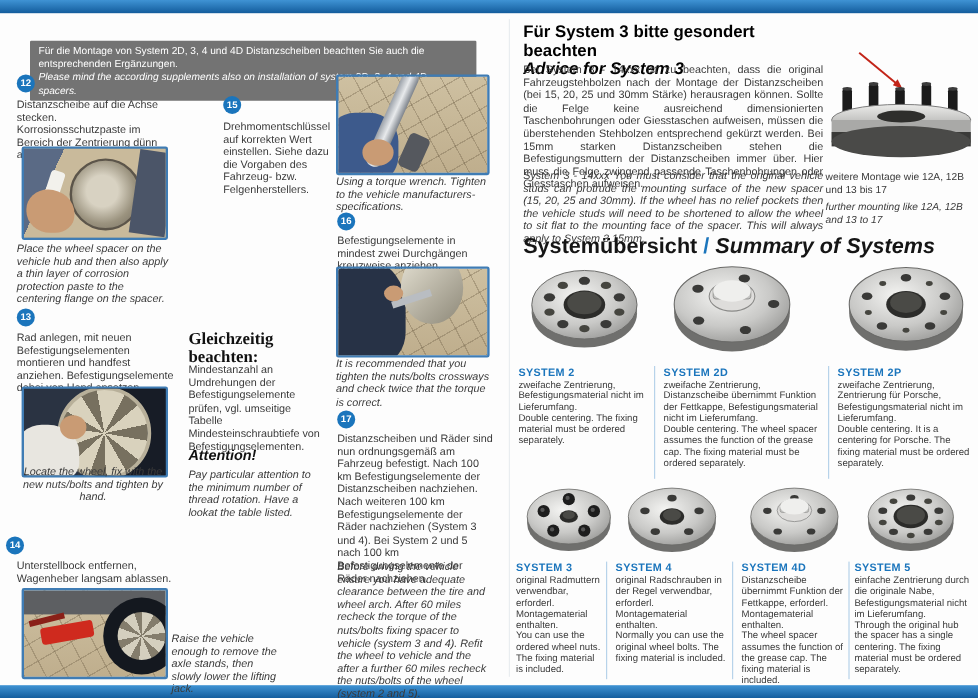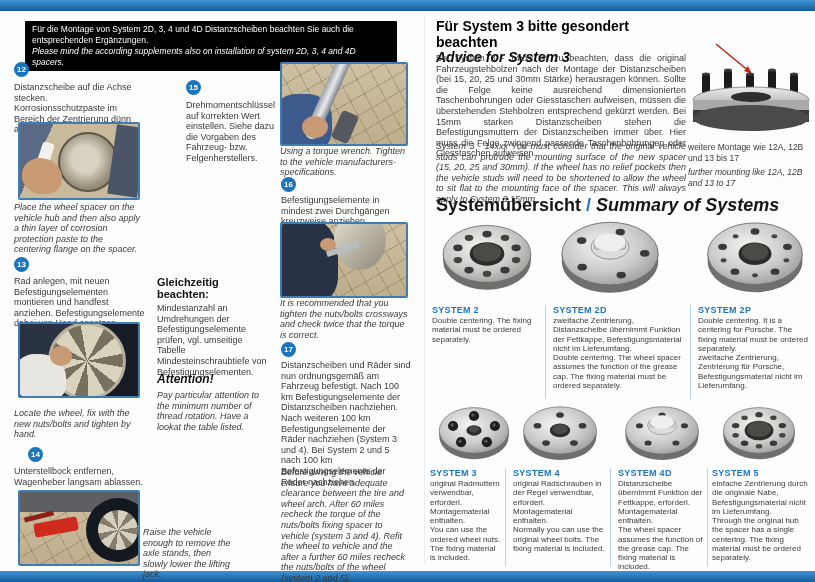--- a/index.html
+++ b/index.html
@@ -1,33 +1,33 @@
 <!DOCTYPE html>
 <html><head>
 <meta charset="utf-8">
 <style>
   html,body{margin:0;padding:0;background:#888;}
   .page{position:relative;width:815px;height:582px;background:#fdfdfd;overflow:hidden;
         font-family:"Liberation Sans",sans-serif;color:#3a3a3a;}
   .abs{position:absolute;}
   .bar{left:0;width:815px;height:11px;background:linear-gradient(180deg,#3f93d4,#135c9c);}
-  .banner{left:25px;top:21px;width:358px;background:#000000;color:#fff;font-size:8.5px;
+  .banner{left:25px;top:34px;width:358px;background:#737373;color:#fff;font-size:8.5px;
           line-height:1.3;padding:3px 7px;border-radius:1px;}
   .banner .it{font-style:italic;}
   .badge{width:15px;height:15px;border-radius:50%;background:#1b75bc;color:#fff;
          font-size:8px;font-weight:bold;display:flex;align-items:center;justify-content:center;}
   .de{font-size:9px;line-height:1.18;}
   .en{font-size:9px;line-height:1.18;font-style:italic;}
   .photo{border:2px solid #3f7cb4;border-radius:2px;overflow:hidden;background:#c7b695;}
   .pav{background:
      repeating-linear-gradient(62deg, rgba(110,95,70,.35) 0 1px, transparent 1px 16px),
      repeating-linear-gradient(-30deg, rgba(110,95,70,.35) 0 1px, transparent 1px 16px),
      linear-gradient(#cec0a1,#bfae8d);}
   .shape{position:absolute;}
-  .note-title{font-size:11px;font-weight:bold;color:#111;line-height:1.1;}
+  .note-title{font-size:14px;font-weight:bold;color:#111;line-height:1.1;font-family:Liberation Serif, serif;}
   .attention{font-size:12px;font-weight:bold;font-style:italic;color:#111;}
   .h-right{font-size:14px;font-weight:bold;color:#000000;line-height:1.12;}
   .h-right .it{font-style:italic;}
   .justify{text-align:justify;}
   .sys-name{color:#1b75bc;font-weight:bold;font-size:9px;letter-spacing:.3px;margin-bottom:1px;}
   .sys-txt{font-size:8px;line-height:1.16;}
   .vdiv{width:1px;background:#b7d3ea;}
   .fold{width:1px;background:#e9edf0;}
   .cap{font-size:8.5px;line-height:1.25;}
   .cap .it{font-style:italic;}
@@ -62,23 +62,23 @@
   <div class="abs badge" style="left:14px;top:257px;text-align:center;">
       <span>13</span>
     </div>
   <div class="abs de" style="left:14px;top:276px;width:132px;">Rad anlegen, mit neuen Befestigungselementen montieren und handfest anziehen. Befestigungselemente dabei von Hand ansetzen.</div>
   <div class="abs photo" style="left:18px;top:322px;width:118px;height:72px;background:#2a3342;">
     <i class="shape" style="left:46px;top:-18px;width:110px;height:110px;border-radius:50%;background:#171c26;"></i>
     <i class="shape" style="left:28px;top:-2px;width:72px;height:72px;border-radius:50%;background:repeating-conic-gradient(#d9d2bd 0 28deg,#77705f 28deg 50deg);border:3px solid #b8b09a;"></i>
     <i class="shape" style="left:-6px;top:30px;width:52px;height:46px;background:#e8e6e0;border-radius:40% 50% 30% 40%;"></i>
     <i class="shape" style="left:30px;top:22px;width:22px;height:20px;background:#c99b74;border-radius:50%;"></i>
   </div>
-  <div class="abs en" style="left:14px;top:408px;width:127px;">Locate the wheel, fix with the new nuts/bolts and tighten by hand.</div>
-
-  <div class="abs badge" style="left:28px;top:447px;">
+  <div class="abs en" style="left:14px;top:388px;width:127px;text-align:center;">Locate the wheel, fix with the new nuts/bolts and tighten by hand.</div>
+
+  <div class="abs badge" style="left:5px;top:447px;">
       <span>14</span>
     </div>
   <div class="abs de" style="left:14px;top:466px;width:132px;">Unterstellbock entfernen, Wagenheber langsam ablassen.</div>
   <div class="abs photo pav" style="left:18px;top:490px;width:118px;height:72px;">
     <i class="shape" style="left:0;top:0;width:100%;height:20px;background:#5d5f62;"></i>
     <i class="shape" style="left:14px;top:28px;width:44px;height:14px;background:#cf2a1e;transform:rotate(-10deg);border-radius:3px;"></i>
     <i class="shape" style="left:4px;top:22px;width:30px;height:5px;background:#8a2018;transform:rotate(-14deg);"></i>
     <i class="shape" style="left:66px;top:6px;width:64px;height:64px;border-radius:50%;background:#14181f;"></i>
     <i class="shape" style="left:78px;top:18px;width:40px;height:40px;border-radius:50%;background:repeating-conic-gradient(#d4cfbe 0 30deg,#847d6c 30deg 52deg);"></i>
   </div>
@@ -243,31 +243,32 @@
         <ellipse cx="50" cy="36" rx="15" ry="10.200000000000001" fill="#2c2c2a"></ellipse>
           <ellipse cx="50" cy="34.5" rx="12" ry="7.92" fill="#4a4a46"></ellipse>
       </svg>
     </div>
 
   <div class="abs vdiv" style="left:545px;top:305px;height:94px;"></div>
   <div class="abs vdiv" style="left:690px;top:305px;height:94px;"></div>
 
   <div class="abs" style="left:432px;top:305px;width:106px;">
     <div class="sys-name">SYSTEM 2</div>
+    <div class="sys-txt">zweifache Zentrierung, Befestigungsmaterial nicht im Lieferumfang.</div>
     <div class="sys-txt en-s">Double centering. The fixing material must be ordered separately.</div>
   </div>
   <div class="abs" style="left:553px;top:305px;width:130px;">
     <div class="sys-name">SYSTEM 2D</div>
     <div class="sys-txt">zweifache Zentrierung, Distanzscheibe übernimmt Funktion der Fettkappe, Befestigungsmaterial nicht im Lieferumfang.</div>
     <div class="sys-txt en-s">Double centering. The wheel spacer assumes the function of the grease cap. The fixing material must be ordered separately.</div>
   </div>
   <div class="abs" style="left:698px;top:305px;width:114px;">
     <div class="sys-name">SYSTEM 2P</div>
+    <div class="sys-txt">zweifache Zentrierung, Zentrierung für Porsche, Befestigungsmaterial nicht im Lieferumfang.</div>
     <div class="sys-txt en-s">Double centering. It is a centering for Porsche. The fixing material must be ordered separately.</div>
-    <div class="sys-txt">zweifache Zentrierung, Zentrierung für Porsche, Befestigungsmaterial nicht im Lieferumfang.</div>
   </div>
 
   <div class="abs spacer-img" style="left:430px;top:400px;width:88px;height:66px;">
       <svg viewBox="0 0 100 78" preserveAspectRatio="xMidYMid meet">
   <defs>
     <radialGradient id="g4" cx="42%" cy="38%" r="75%">
       <stop offset="0%" stop-color="#f4f4f2"></stop>
             <stop offset="55%" stop-color="#c9c9c7"></stop>
       <stop offset="100%" stop-color="#8f8f8d"></stop>
     </radialGradient>

